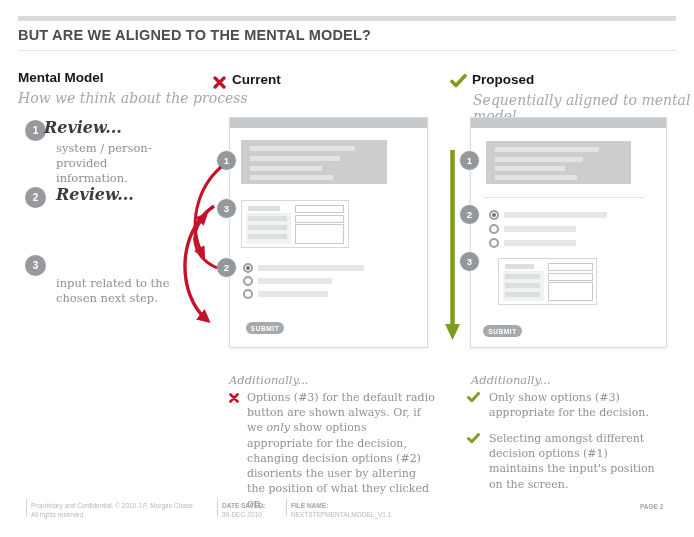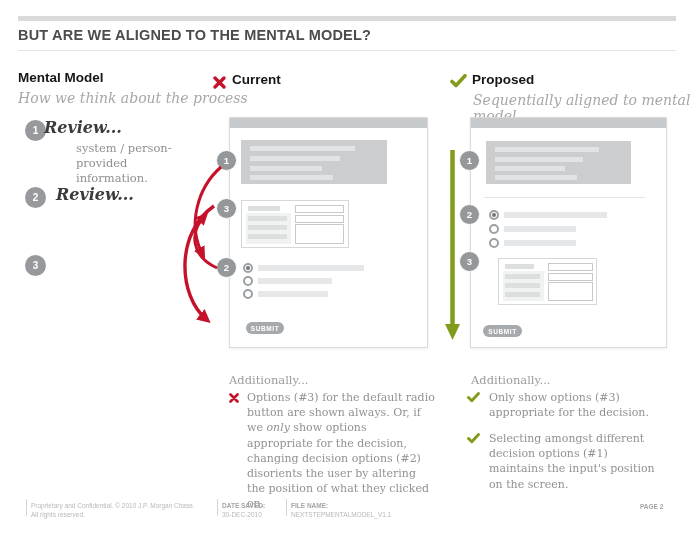--- a/index.html
+++ b/index.html
@@ -24,47 +24,48 @@
   .radio{position:absolute;width:10px;height:10px;border:2px solid #9aa0a4;border-radius:50%;
          background:#fff;box-sizing:border-box;display:flex;align-items:center;justify-content:center;}
   .radio .dot{width:4px;height:4px;border-radius:50%;background:#6f7477;}
   .radiobar{position:absolute;background:#e5e7e8;height:6px;}
   .submit{position:absolute;background:#a6aaad;border-radius:6px;color:#fff;
           font-size:6.5px;font-weight:bold;letter-spacing:0.6px;
           display:flex;align-items:center;justify-content:center;}
   .flow-badge{position:absolute;width:19px;height:19px;border-radius:50%;background:#95989b;
               color:#fff;font-size:9.5px;font-weight:bold;display:flex;align-items:center;
               justify-content:center;border:1.5px solid #fdfdfd;box-sizing:content-box;}
-  .addl-heading{font-family:"DejaVu Serif",serif;font-size:11.5px;color:#9c9c9c;}
+  .addl-heading{font-family:"DejaVu Serif",serif;font-style:italic;font-size:11.5px;color:#9c9c9c;}
   .note-text{font-family:"DejaVu Serif",serif;font-size:11px;color:#929292;line-height:15.2px;}
   .fbar{position:absolute;width:1px;height:17px;background:#d4d4d4;}
   .ftext{position:absolute;font-size:6.5px;color:#b8b8b8;line-height:9px;}
   .flabel{color:#a5a5a5;font-weight:bold;}
   svg{display:block;}
 </style>
 </head>
 <body>
 
 <div id="page">
 
   <div class="abs" style="left:18px;top:16px;width:658px;height:5px;background:#d9dadb;"></div>
   <div class="abs" style="left:18px;top:27px;font-size:14.5px;font-weight:bold;color:#4c4c4c;letter-spacing:0.2px;">BUT ARE WE ALIGNED TO THE MENTAL MODEL?</div>
   <div class="abs" style="left:18px;top:50px;width:658px;height:1px;background:#e3e3e3;"></div>
 
   <div class="abs col-heading" style="left:18px;top:70px;">Mental Model</div>
   <div class="abs col-sub" style="left:18px;top:90px;">How we think about the process</div>
 
   <div class="abs step-badge" style="left:25px;top:120px;">1</div>
   <div class="abs step-title" style="left:44px;top:118px;">Review...</div>
-  <div class="abs step-desc" style="left:56px;top:141px;width:115px;margin-left:20px;">system / person-provided information.</div>
+  <div class="abs step-desc" style="left:56px;top:141px;width:115px;">system / person-provided information.</div>
 
   <div class="abs step-badge" style="left:25px;top:187px;">2</div>
   <div class="abs step-title" style="left:56px;top:185px;">Review...</div>
 
   <div class="abs step-badge" style="left:25px;top:255px;">3</div>
+  <div class="abs step-desc" style="left:56px;top:276px;width:115px;">input related to the chosen next step.</div>
 
   <svg class="abs" style="left:213px;top:76px;" width="13" height="13" viewBox="0 0 13 13">
     <path d="M2,2 L11,11 M11,2 L2,11" stroke="#c5112a" stroke-width="3.3" stroke-linecap="round" fill="none"></path>
   </svg>
   <div class="abs col-heading" style="left:232px;top:72px;">Current</div>
 
   <div class="abs panel" style="left:229px;top:117px;width:197px;height:229px;">
     <div class="titlebar"></div>
 
     <div class="content-block" style="left:11px;top:22px;width:146px;height:44px;">

